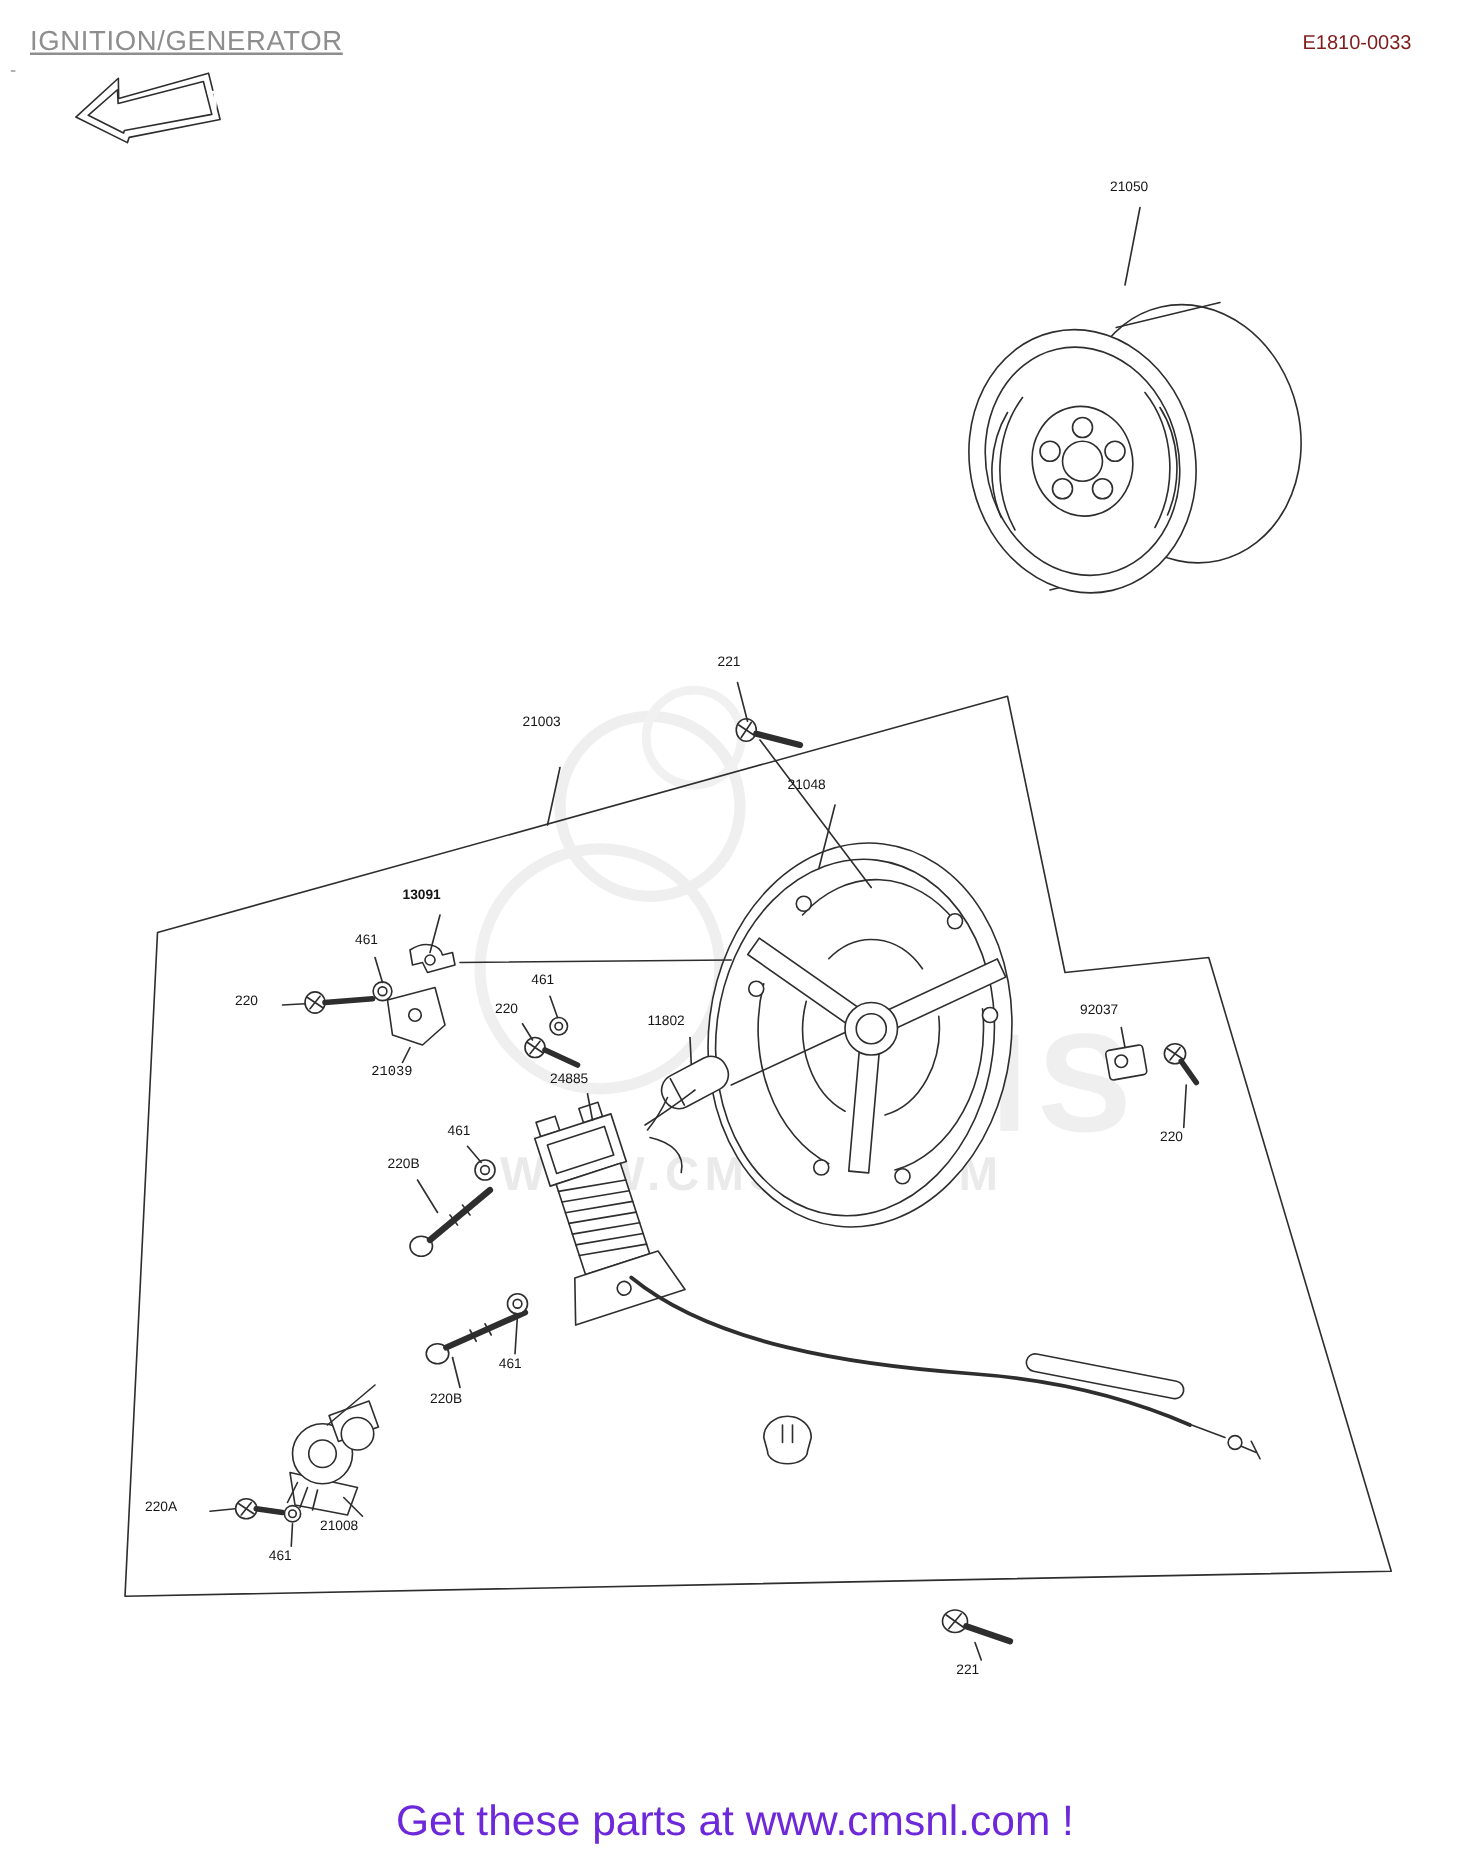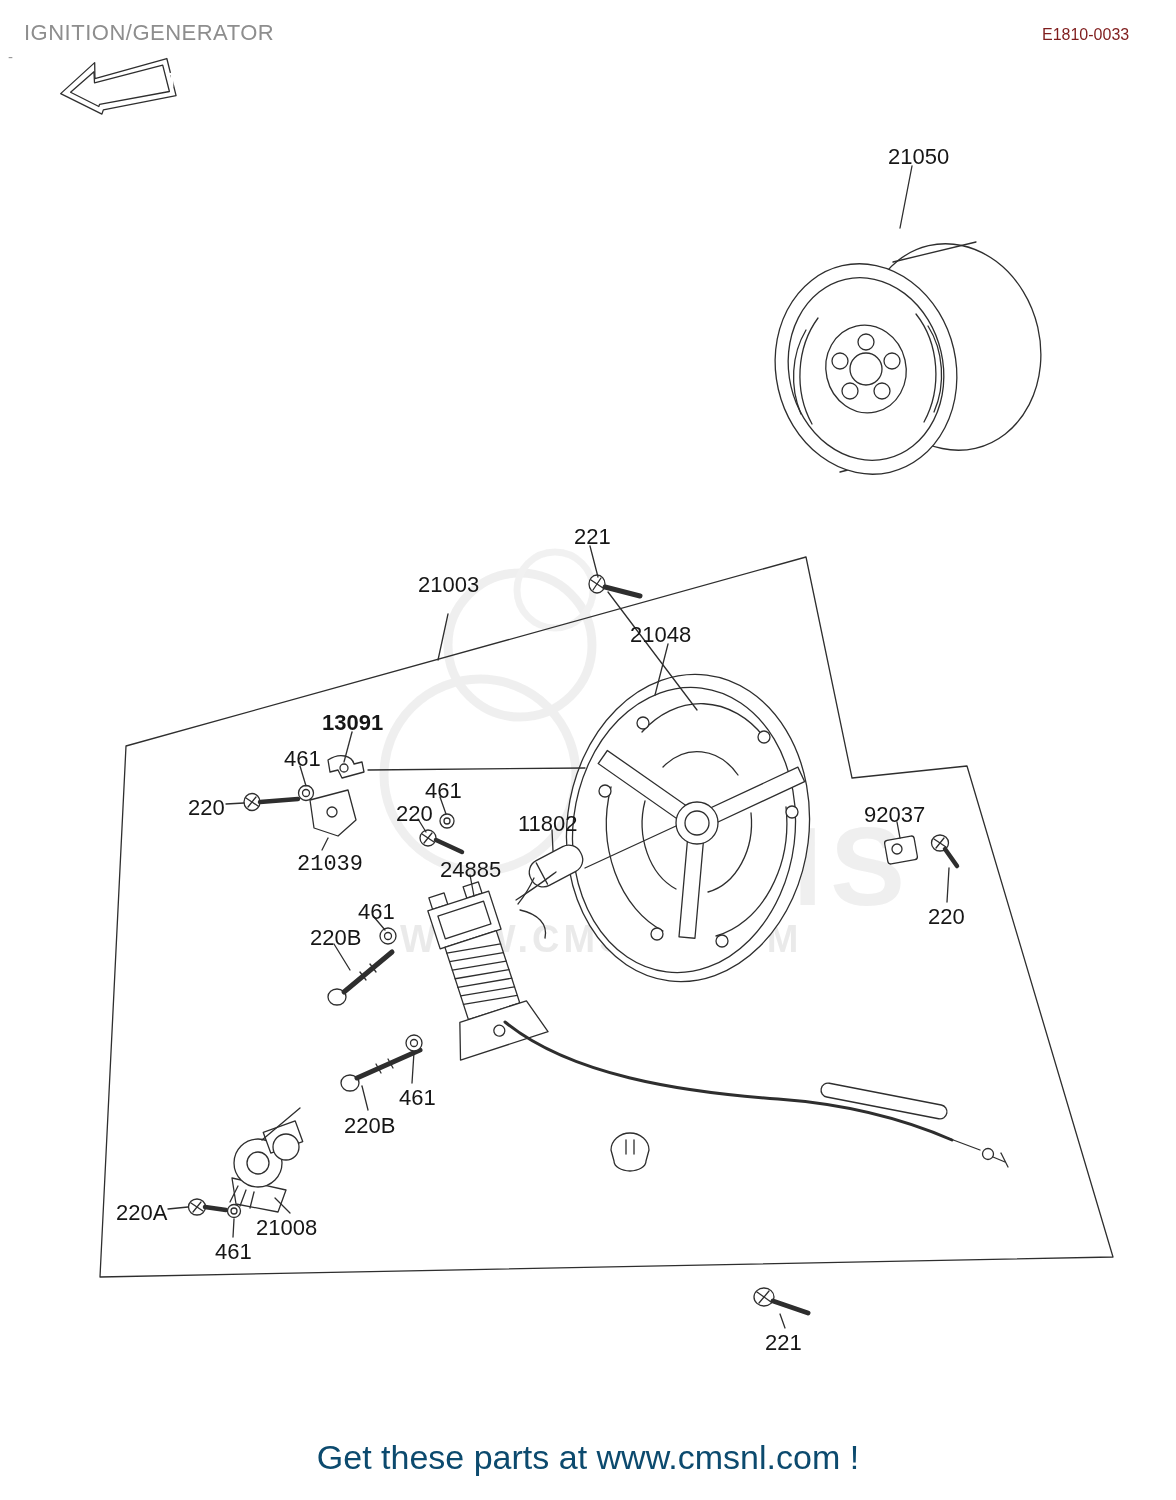--- a/index.html
+++ b/index.html
@@ -1,45 +1,45 @@
 <!DOCTYPE html>
 <html><head>
 <meta charset="utf-8">
 <style>
   html,body{margin:0;padding:0;}
   body{
     width:1176px;height:1500px;background:#ffffff;position:relative;overflow:hidden;
     font-family:"Liberation Sans",sans-serif;
   }
-  .page-title{position:absolute;left:24px;top:20px;font-size:22px;color:#8e8e8e;letter-spacing:.5px;}
+  .page-title{position:absolute;left:24px;top:20px;font-size:22px;color:#8e8e8e;letter-spacing:.5px;text-decoration:underline;}
   .diagram-code{position:absolute;left:1042px;top:26px;font-size:16px;color:#7f1d1d;}
   .stray-dash{position:absolute;left:8px;top:48px;font-size:15px;color:#9a9a9a;}
   .art{position:absolute;left:0;top:0;}
   
   .art .la line,.art .la path,.art .la ellipse,.art .la circle,
   .art .la rect,.art .la polygon,.art .la polyline{
     stroke:#2e2e2e;stroke-width:1.3;fill:none;stroke-linecap:round;stroke-linejoin:round;
   }
   .art .la .w{fill:#ffffff;}
   .art .la .thick{stroke-width:4.5;}
   .art .la .shaft{stroke-width:5;}
   .art .la .wire{stroke-width:3;}
   .art .wm text{font-family:"Liberation Sans",sans-serif;font-weight:bold;stroke:none;}
   .art .badge-poly{fill:#101010;stroke:#000;}
   .art .badge-inner{fill:none;stroke:#ffffff;stroke-width:1.5;}
   .art .badge-text{fill:#ffffff;font-family:"Liberation Sans",sans-serif;
     font-size:21px;font-weight:bold;font-style:italic;letter-spacing:1px;stroke:none;}
   #labels{position:absolute;left:0;top:0;width:1176px;height:1500px;pointer-events:none;}
   .part-label{
-    position:absolute;font-size:22px;color:#161616;white-space:nowrap;
+    position:absolute;font-size:11px;color:#161616;white-space:nowrap;
     pointer-events:auto;cursor:pointer;
   }
   .footer{
     position:absolute;left:0;top:1438px;width:100%;text-align:center;
-    font-size:34px;color:#0c4a6e;cursor:pointer;
+    font-size:34px;color:#6d28d9;cursor:pointer;
   }
 </style>
 </head>
 <body>
 
 <div class="page-title">IGNITION/GENERATOR</div>
 <div class="diagram-code">E1810-0033</div>
 <div class="stray-dash">-</div>
 
 <svg class="art" width="1176" height="1500" viewBox="0 0 1176 1500" xmlns="http://www.w3.org/2000/svg">

